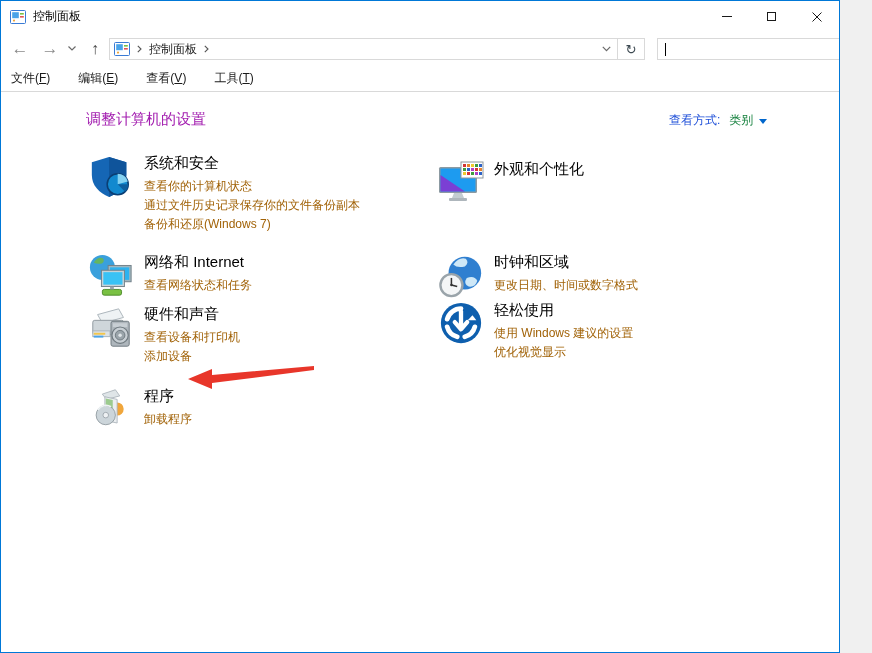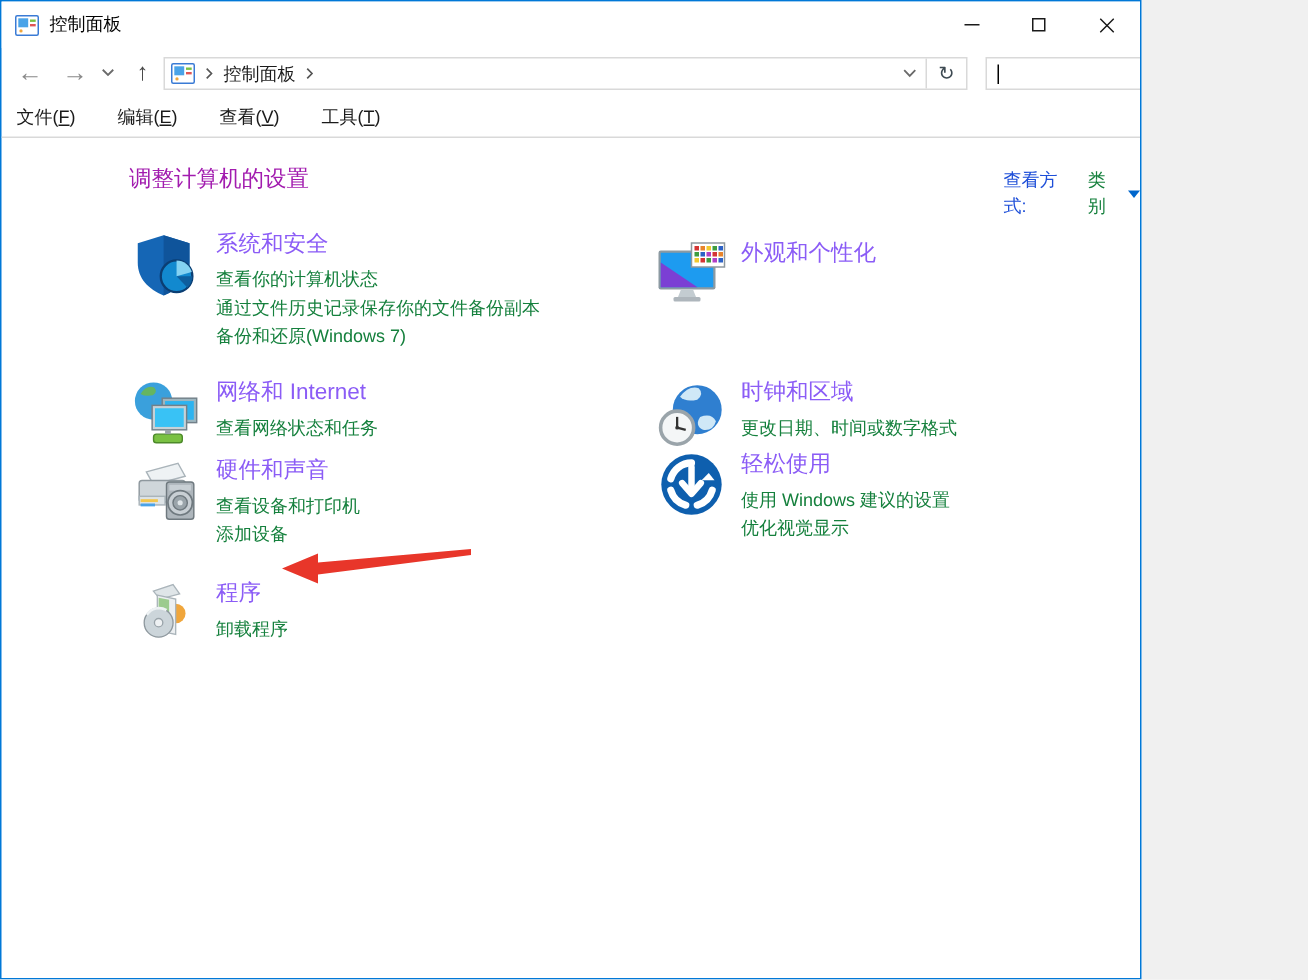--- a/index.html
+++ b/index.html
@@ -1,17 +1,17 @@
 <!DOCTYPE html>
 <html><head>
 <meta charset="utf-8">
 <style>
   html,body{margin:0;padding:0;background:#f0f0f0;}
   .window{
-    position:relative;width:761px;height:653px;box-sizing:border-box;
+    position:relative;width:840px;height:653px;box-sizing:border-box;
     background:#fff;border:1px solid #0078d7;overflow:hidden;
     font-family:"Liberation Sans","DejaVu Sans",sans-serif;
     -webkit-font-smoothing:antialiased;
   }
   
   .titlebar{position:absolute;top:0;left:0;right:0;height:31px;display:flex;align-items:center;background:#fff;}
   .app-icon{margin-left:9px;width:16px;height:16px;flex:none;}
   .titlebar-title{margin-left:7px;font-size:12px;color:#000;}
   .win-controls{position:absolute;right:0;top:0;height:31px;display:flex;}
   .win-btn{width:45px;height:31px;display:flex;align-items:center;justify-content:center;cursor:default;}
@@ -50,22 +50,22 @@
   .view-mode-label{color:#1d4ed8;margin-right:9px;}
   .view-mode-value{color:#15803d;display:flex;align-items:center;cursor:default;justify-content:flex-end;}
   .view-caret{width:0;height:0;border-left:4px solid transparent;border-right:4px solid transparent;
     border-top:5px solid #0066cc;margin-left:6px;margin-top:1px;}
   
   .col-left{position:absolute;left:86px;top:152px;width:345px;}
   .col-right{position:absolute;left:436px;top:158px;width:400px;}
   .cat-item{display:flex;}
   .cat-icon{width:48px;height:48px;margin-right:9px;flex:none;display:flex;align-items:flex-start;justify-content:center;}
   .cat-text{padding-top:0;}
-  .cat-title{display:inline-block;font-size:15px;line-height:20px;color:#8b5cf6;text-decoration:none;margin-bottom:4px;cursor:pointer;}
-  .cat-link{display:block;font-size:12px;line-height:19px;color:#15803d;text-decoration:none;cursor:pointer;}
+  .cat-title{display:inline-block;font-size:15px;line-height:20px;color:#000000;text-decoration:none;margin-bottom:4px;cursor:pointer;}
+  .cat-link{display:block;font-size:12px;line-height:19px;color:#a16207;text-decoration:none;cursor:pointer;}
   .link-row{display:flex;align-items:center;gap:5px;}
   .mbL1{margin-bottom:18px;} .mbL2{margin-bottom:4px;} .mbL3{margin-bottom:20px;}
   .mbR1{margin-bottom:24px;} .mbR2{margin-bottom:0;} .mbR3{margin-bottom:0;margin-top:45px;}
   
   .annotation-arrow{position:absolute;left:180px;top:358px;width:140px;height:34px;pointer-events:none;}
 </style>
 </head>
 <body>
 
 <div class="window">

